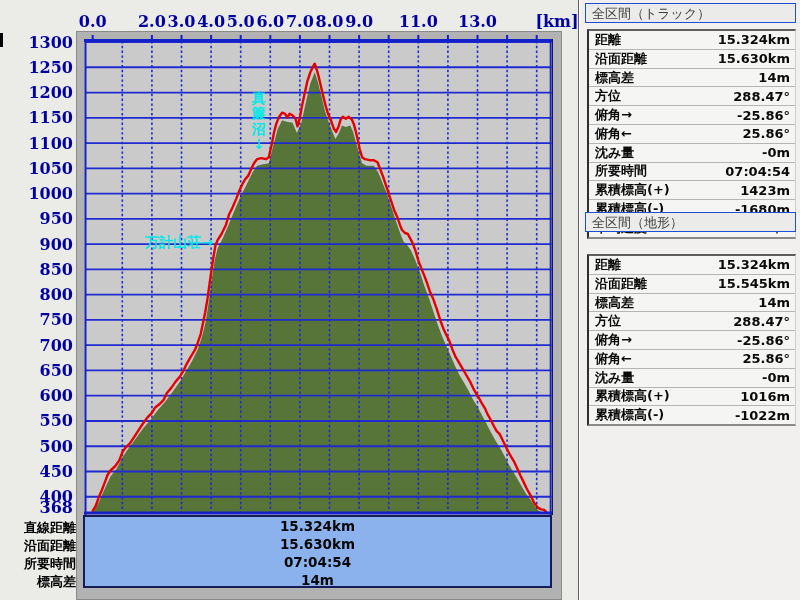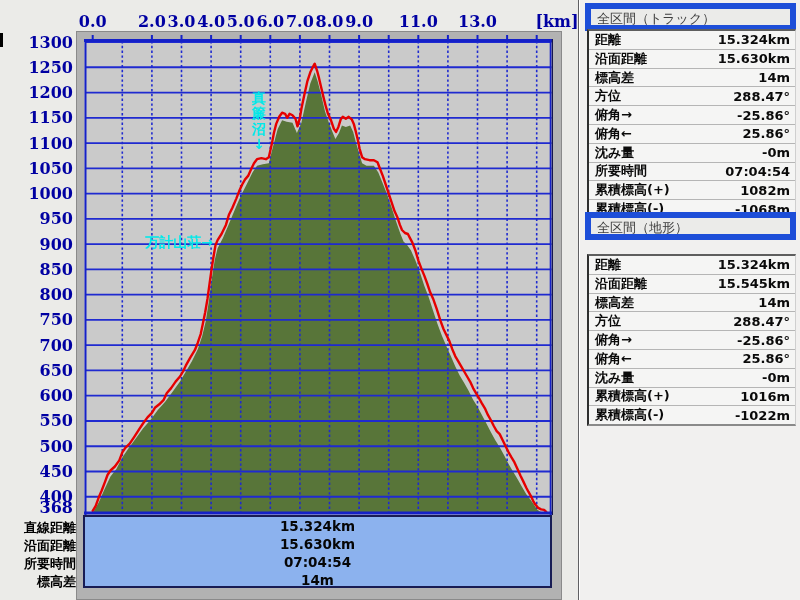--- a/index.html
+++ b/index.html
@@ -2,22 +2,22 @@
 <html><head>
 <meta charset="utf-8">
 <style>
   html,body{margin:0;padding:0;background:#777;}
   .app{position:relative;width:800px;height:600px;background:#eceane3;overflow:hidden;
        font-family:"DejaVu Sans",sans-serif;}
   .left-pane{position:absolute;left:0;top:0;width:578px;height:600px;background:#ebebe8;padding-left:9px;}
   .left-pane svg{position:absolute;left:0;top:0;}
   .right-pane{position:absolute;left:578px;top:0;width:222px;height:600px;
       background:#f1f0ef;border-left:1px solid #5f5f62;box-shadow:inset 1px 0 0 #ffffff;}
-  .group-header{position:absolute;left:6px;width:211px;height:28px;line-height:20px;
-      background:#ebebe9;border:6px solid #1d4ed8;color:#3d3d3d;font-size:13px;
+  .group-header{position:absolute;left:6px;width:211px;height:20px;line-height:20px;
+      background:#ebebe9;border:1px solid #1d4ed8;color:#3d3d3d;font-size:13px;
       padding-left:6px;box-sizing:border-box;white-space:nowrap;overflow:hidden;}
   .group-table{position:absolute;left:8px;width:209px;background:#f5f5f4;box-sizing:border-box;
       border-top:2px solid #5e5e5e;border-left:2px solid #2e2e2e;
       border-right:1px solid #cfcfcf;border-bottom:2px solid #8a8a8a;}
   .row{display:flex;justify-content:space-between;align-items:center;height:17.8px;
       border-bottom:1px solid #b5b5b5;padding:0 5px 0 6px;font-weight:bold;font-size:13px;color:#0a0a0a;}
   .row:last-child{border-bottom:none;}
   .rl{white-space:nowrap;}
   .rv{white-space:nowrap;}
   
@@ -184,25 +184,25 @@
           <div class="row">
             <span class="rl">沈み量</span>
             <span class="rv">-0m</span>
           </div>
           <div class="row">
             <span class="rl">所要時間</span>
             <span class="rv">07:04:54</span>
           </div>
           <div class="row">
             <span class="rl">累積標高(+)</span>
-            <span class="rv">1082m</span>
+            <span class="rv">1423m</span>
           </div>
           <div class="row">
             <span class="rl">累積標高(-)</span>
-            <span class="rv">-1068m</span>
+            <span class="rv">-1680m</span>
           </div>
           <div class="row">
             <span class="rl">平均速度</span>
             <span class="rv">2.2km/h</span>
           </div>
         </div>
         <div class="group-header" style="top: 212px;">全区間（地形）</div>
         <div class="group-table" style="top: 254px;">
           <div class="row">
             <span class="rl">距離</span>

